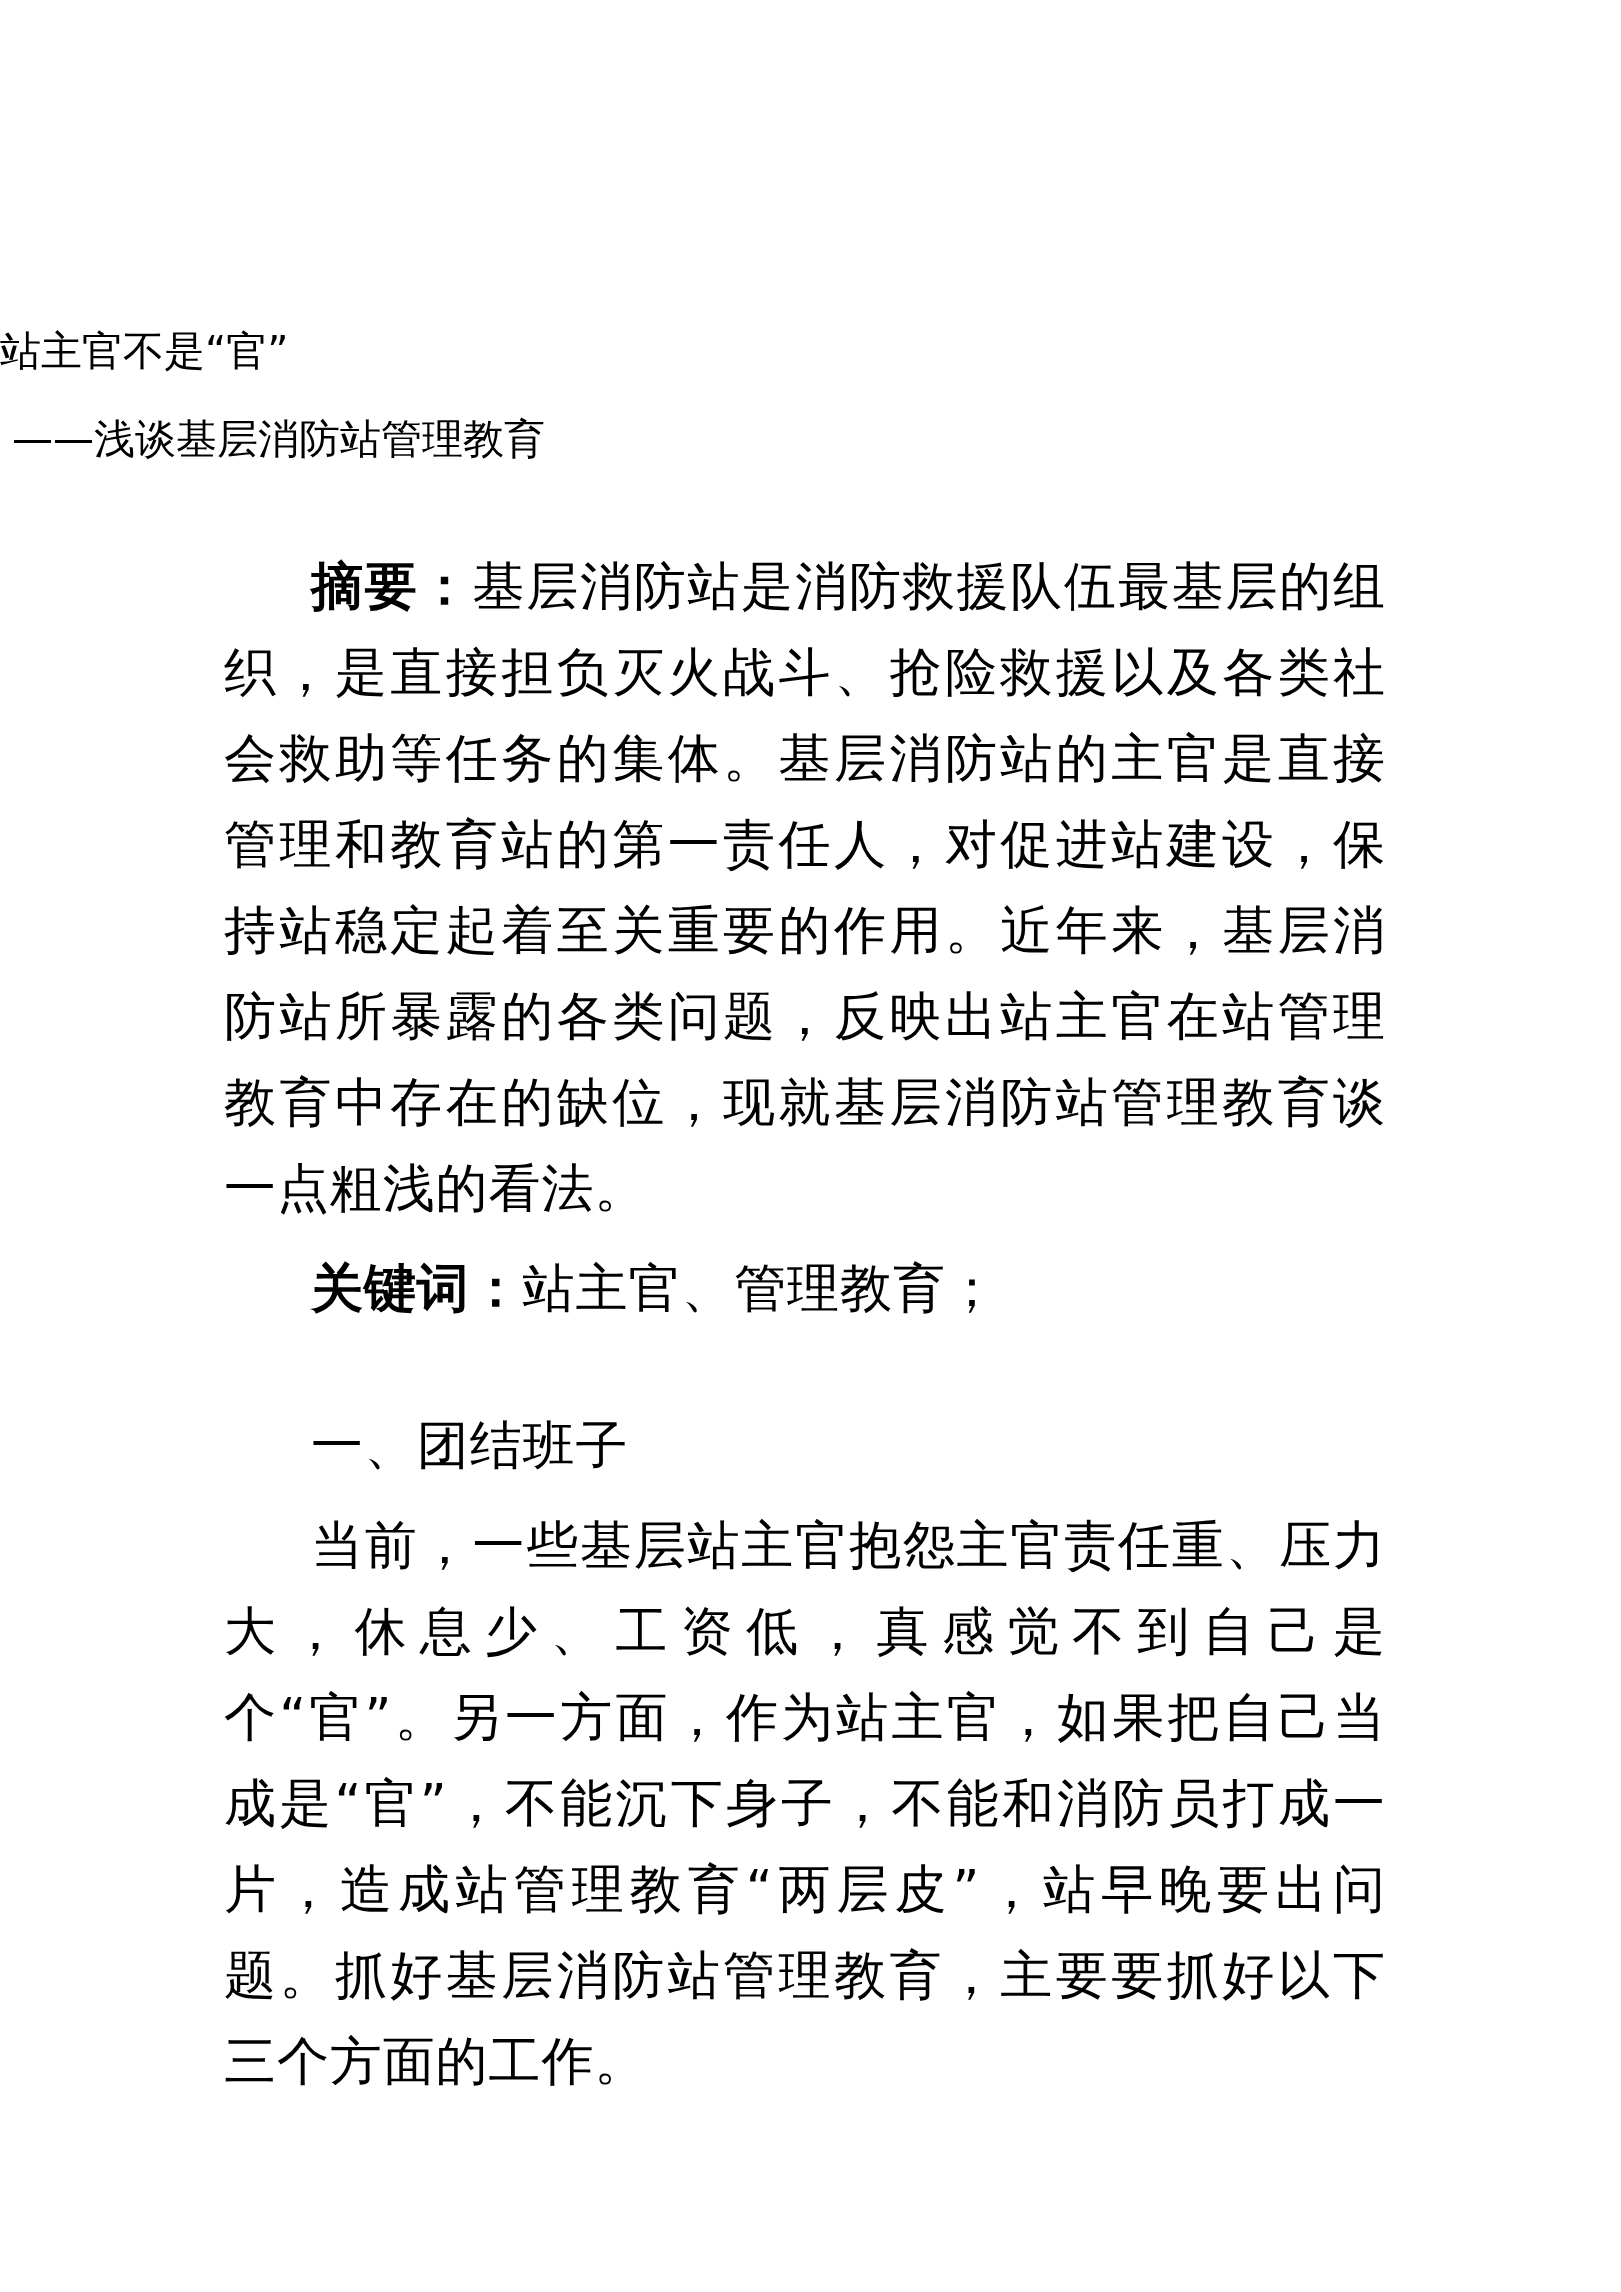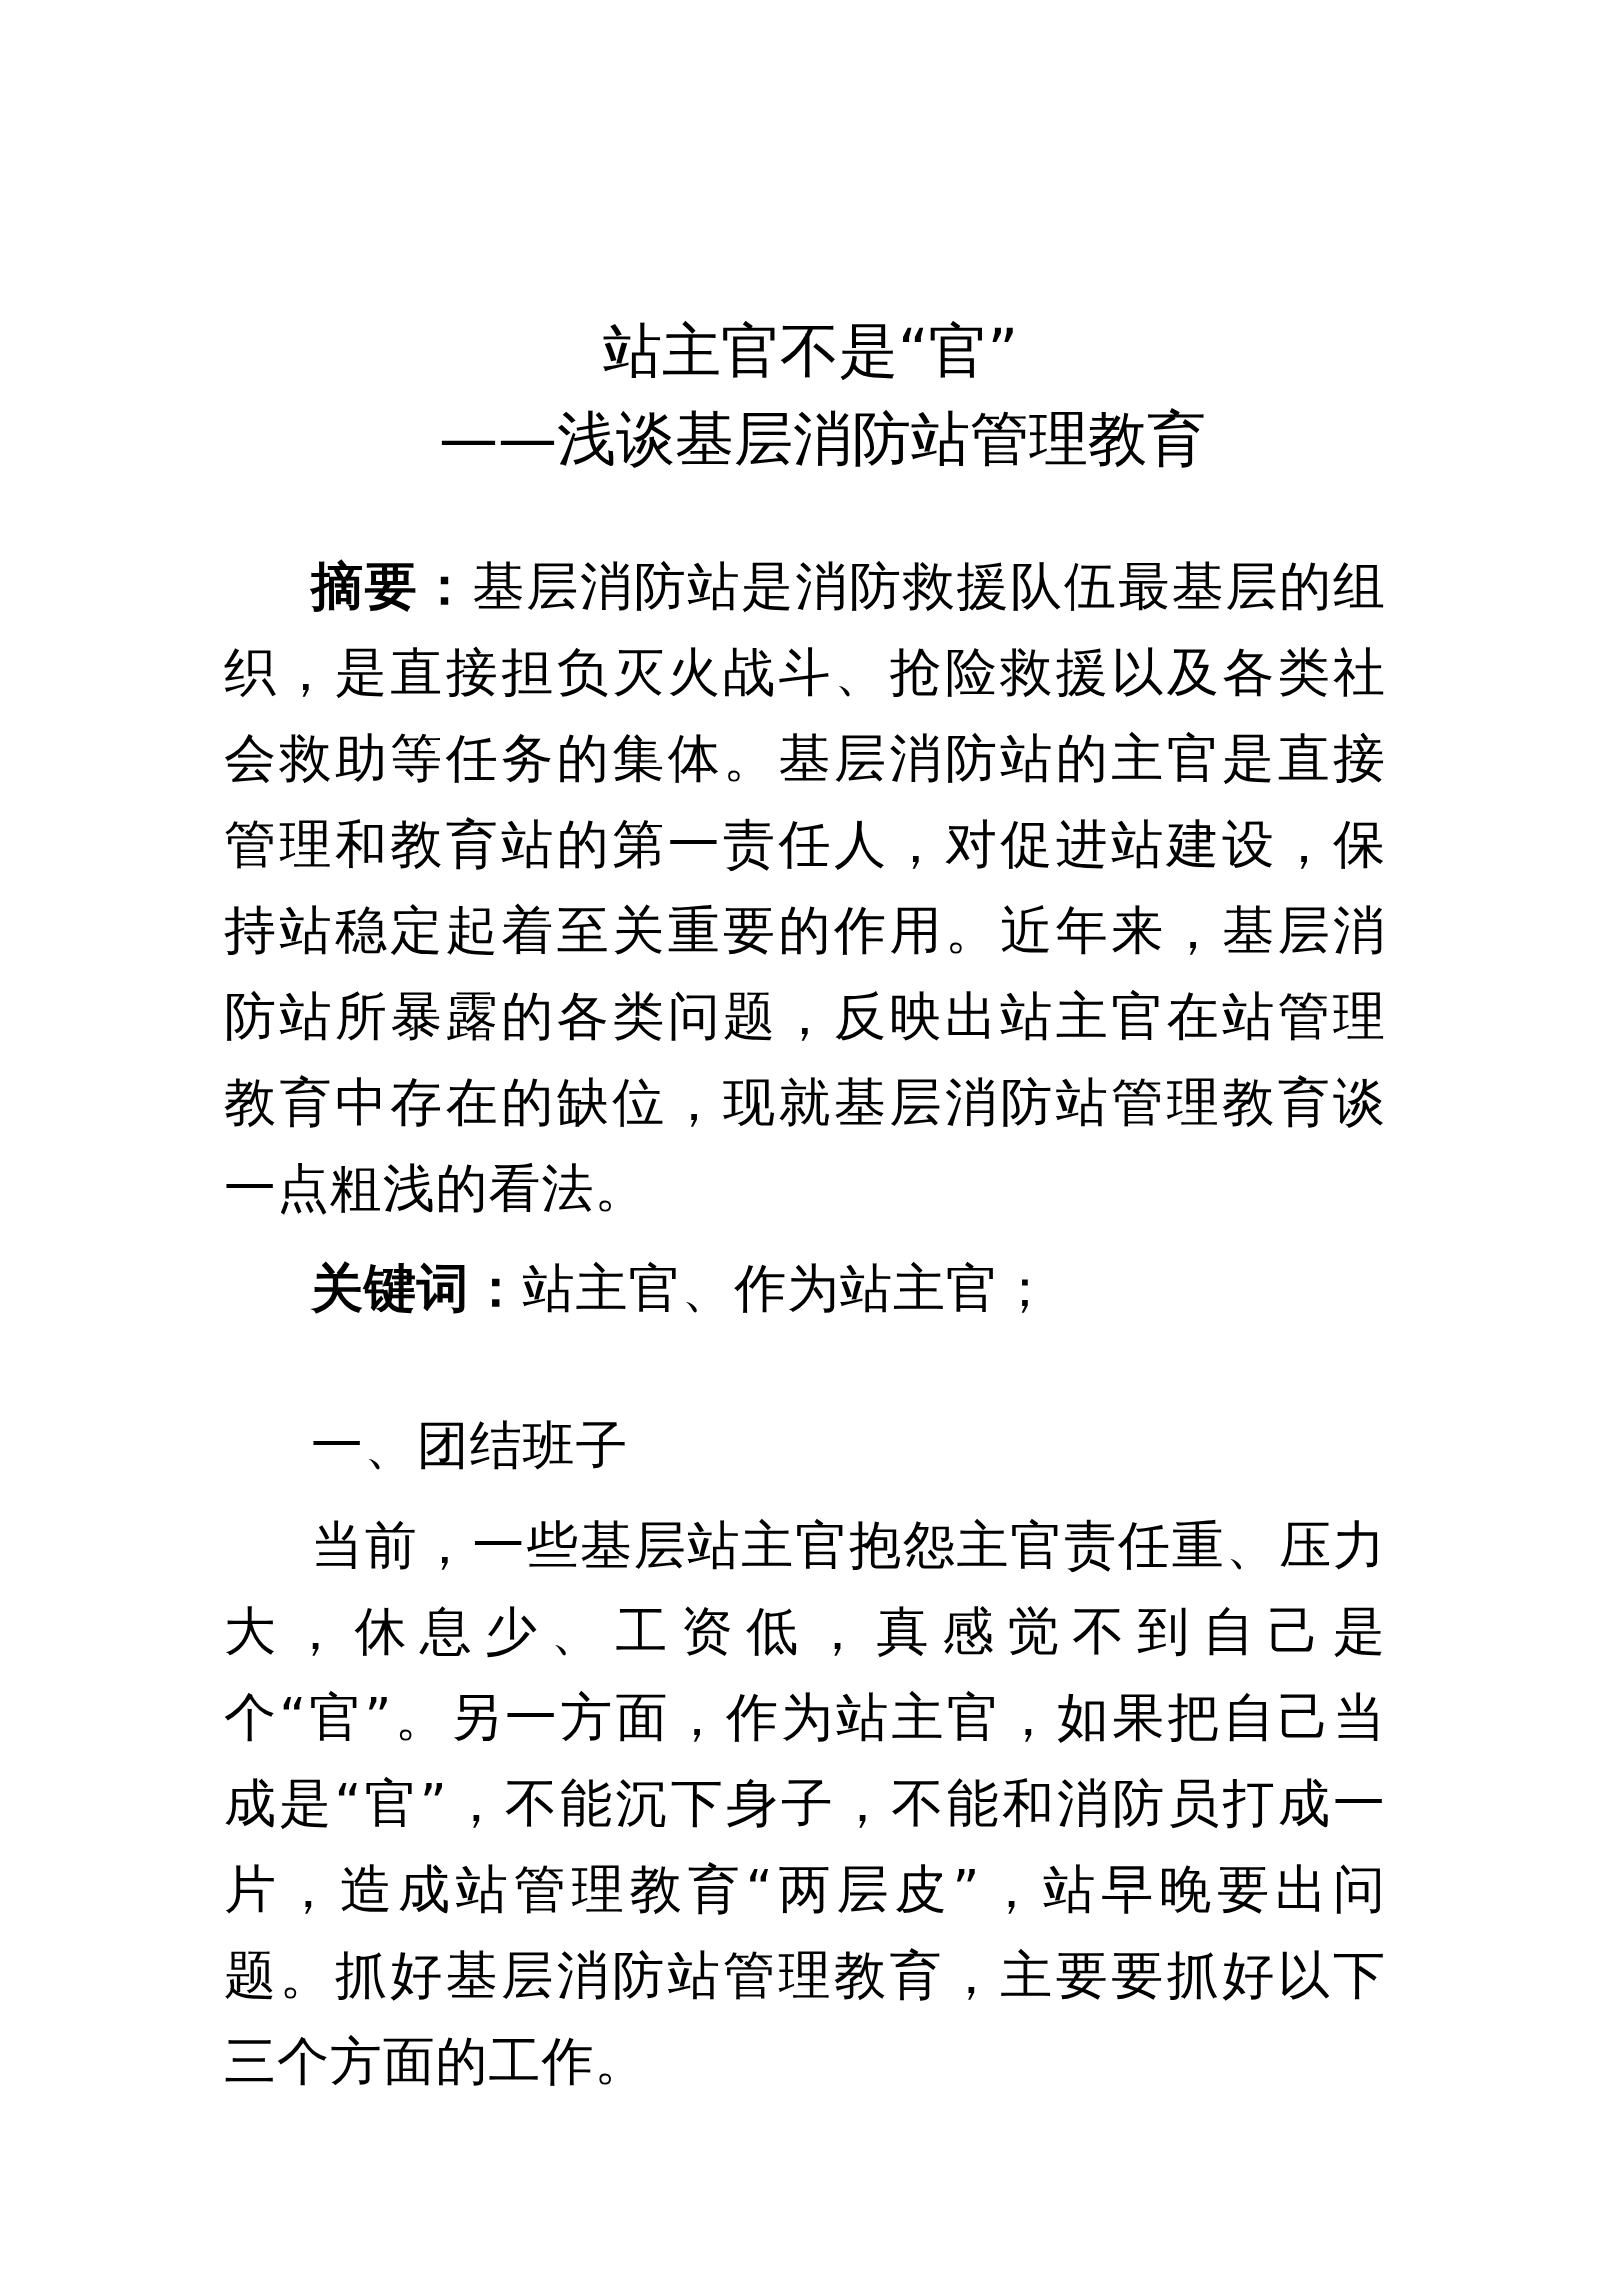--- a/index.html
+++ b/index.html
@@ -1,37 +1,37 @@
 <!DOCTYPE html>
 <html><head>
 <meta charset="utf-8">
 <style>
   html, body { margin: 0; padding: 0; background: #ffffff; }
   body { width: 1621px; height: 2293px; position: relative; overflow: hidden;
          font-family: "DejaVu Sans", "Liberation Sans", sans-serif; color: #000; }
   .page { position: absolute; left: 0; top: 0; width: 1621px; height: 2293px; background: #fff; }
-  .title { position: absolute; left: 0; width: 1621px; text-align: center;
-           font-size: 59px; line-height: 78px; letter-spacing: 0px; font-weight: normal; }
+  .title { position: absolute; left: 0; width: 1621px; text-align: left;
+           font-size: 41px; line-height: 78px; letter-spacing: 0px; font-weight: normal; }
   .title1 { top: 312px; }
   .title2 { top: 400px; padding-left: 12px; }
   .body { position: absolute; left: 210px; width: 1190px; top: 529px; }
   .para { font-size: 52px; line-height: 86px; margin: 14px; text-align: justify;
           text-align-last: left; letter-spacing: 0.9px; }
   .indent { text-indent: 87px; }
   .bold { font-weight: bold; }
   .gap { height: 43px; }
 </style>
 </head>
 <body>
 
 <div class="page">
   <div class="title title1">站主官不是“官”</div>
   <div class="title title2">——浅谈基层消防站管理教育</div>
 
   <div class="body">
     <p class="para indent"><span class="bold">摘要：</span><span>基层消防站是消防救援队伍最基层的组织，是直接担负灭火战斗、抢险救援以及各类社会救助等任务的集体。基层消防站的主官是直接管理和教育站的第一责任人，对促进站建设，保持站稳定起着至关重要的作用。近年来，基层消防站所暴露的各类问题，反映出站主官在站管理教育中存在的缺位，现就基层消防站管理教育谈一点粗浅的看法。</span></p>
-    <p class="para indent"><span class="bold">关键词：</span><span>站主官、作为站主官；</span></p>
+    <p class="para indent"><span class="bold">关键词：</span><span>站主官、管理教育；</span></p>
     <div class="gap"></div>
     <p class="para indent">一、团结班子</p>
     <p class="para indent">当前，一些基层站主官抱怨主官责任重、压力大，休息少、工资低，真感觉不到自己是个“官”。另一方面，作为站主官，如果把自己当成是“官”，不能沉下身子，不能和消防员打成一片，造成站管理教育“两层皮”，站早晚要出问题。抓好基层消防站管理教育，主要要抓好以下三个方面的工作。</p>
   </div>
 </div>
 
 
 </body></html>

